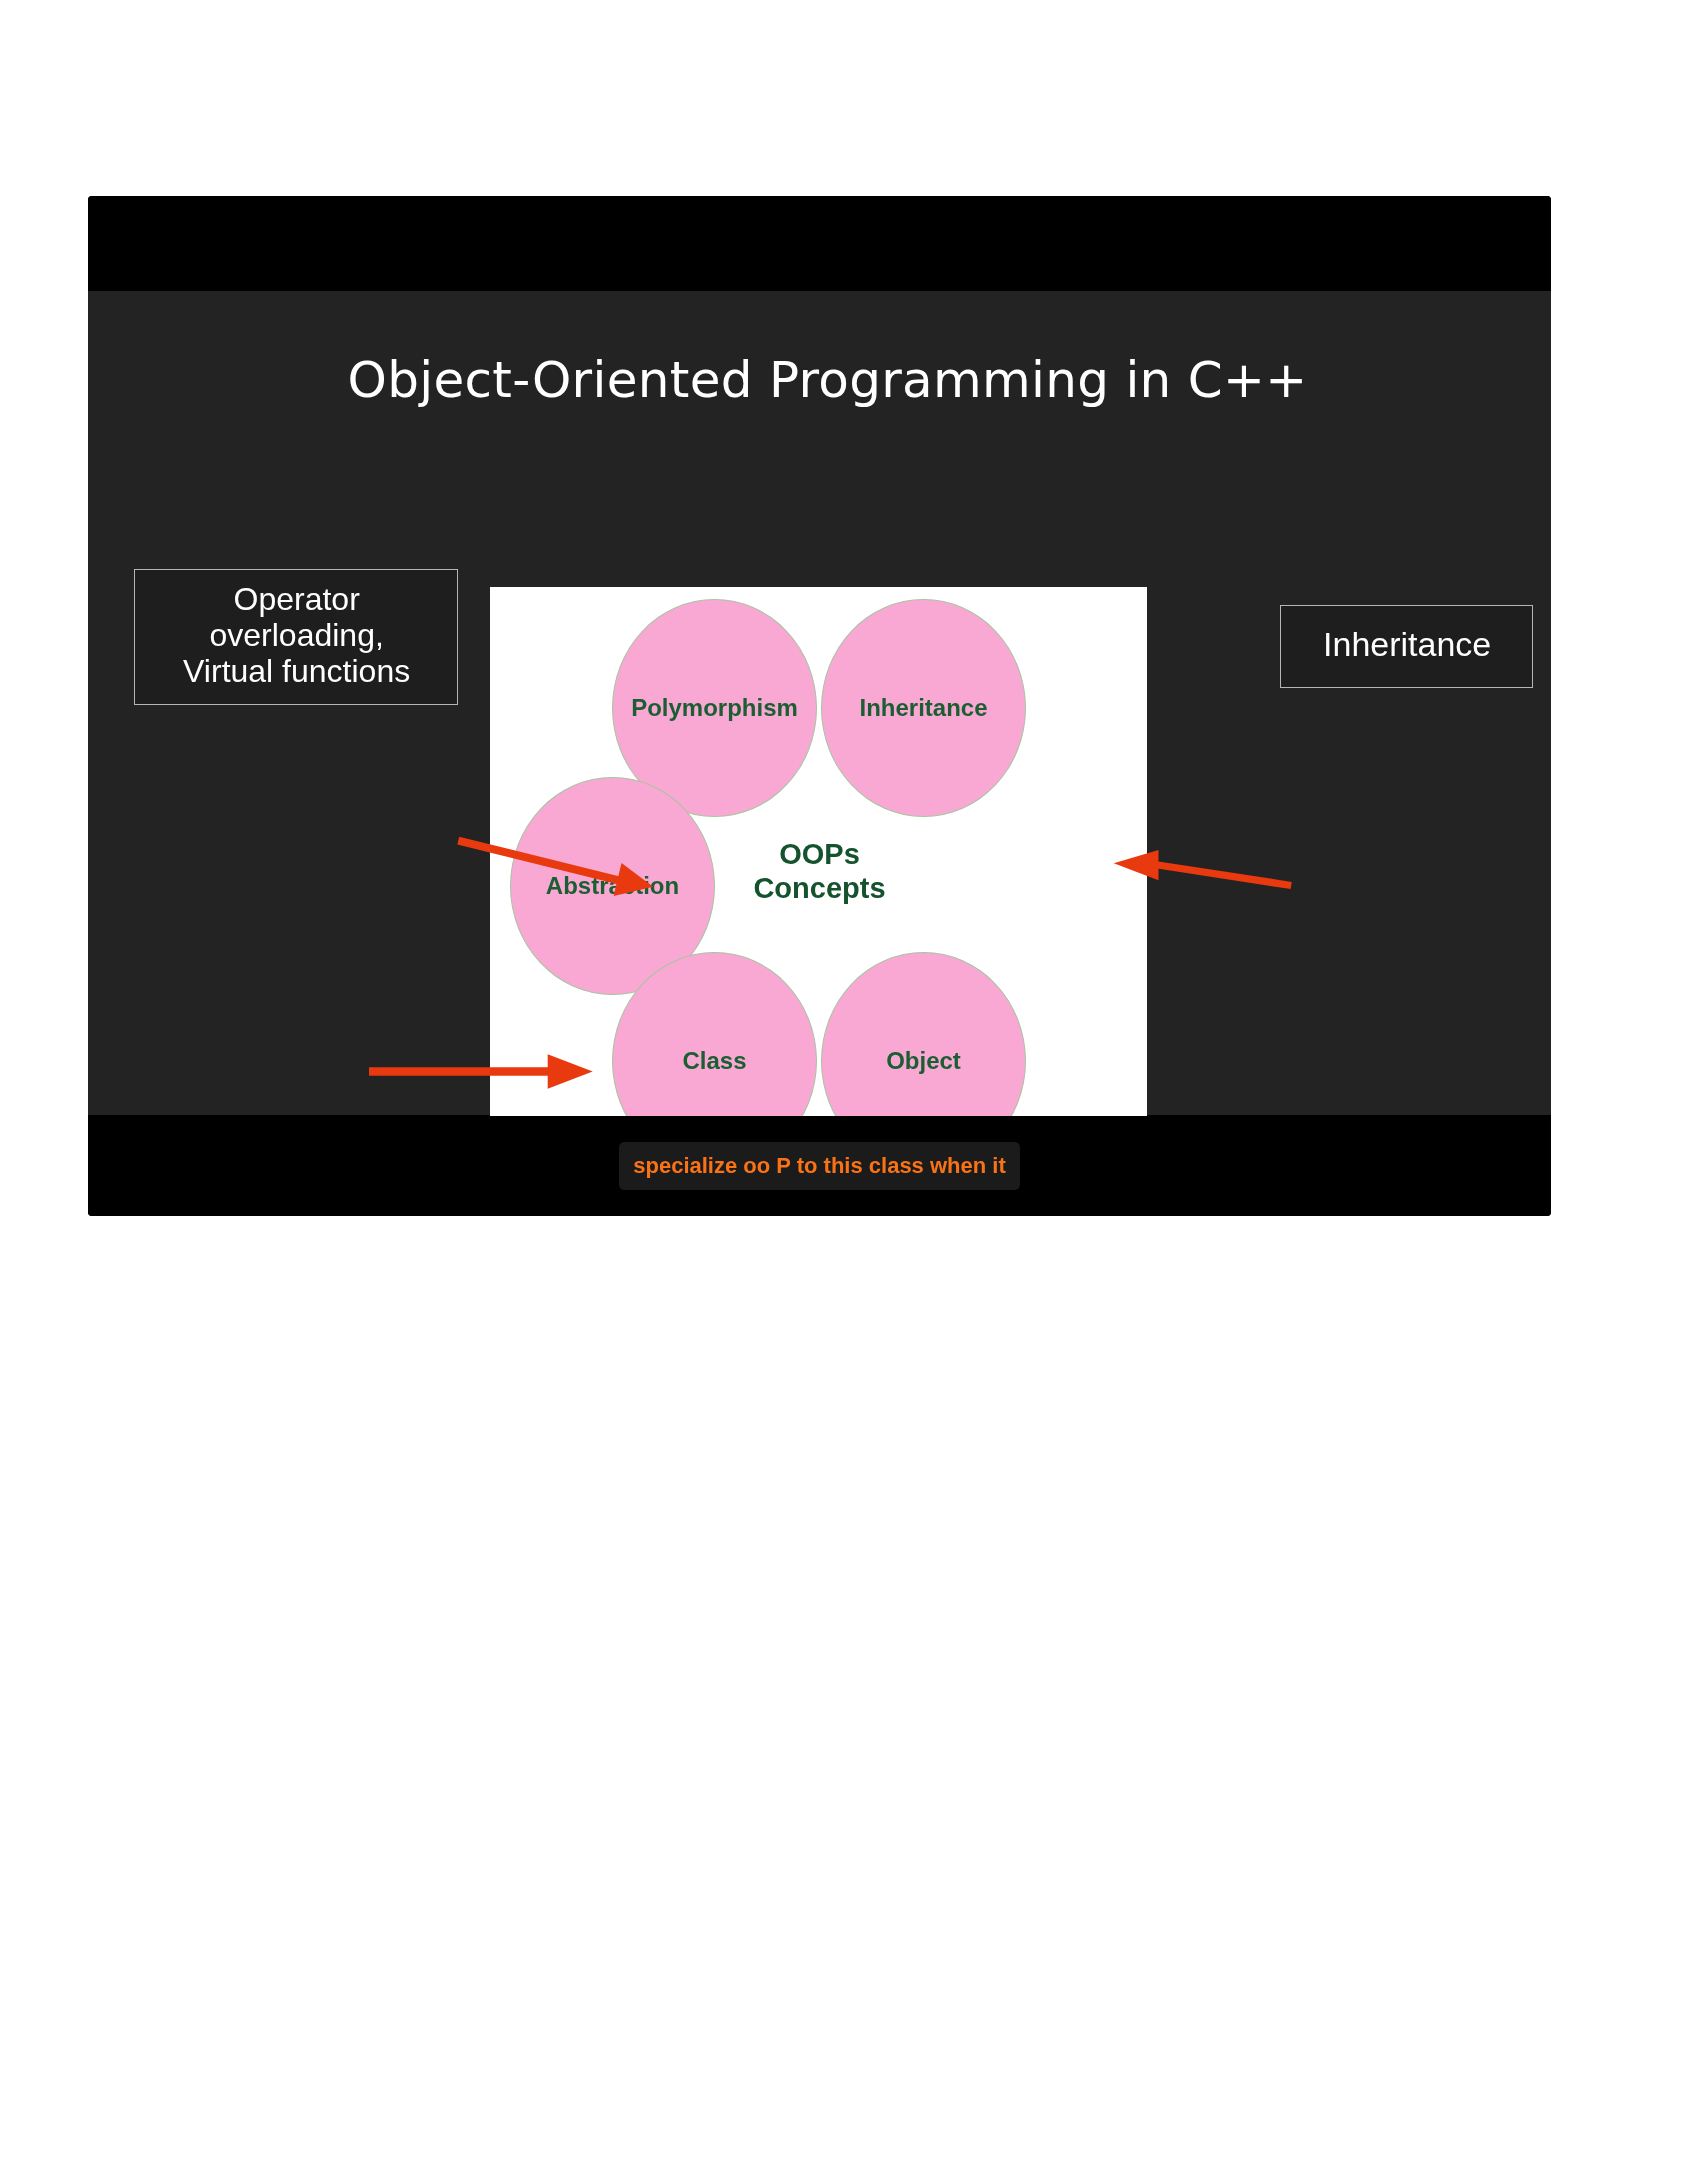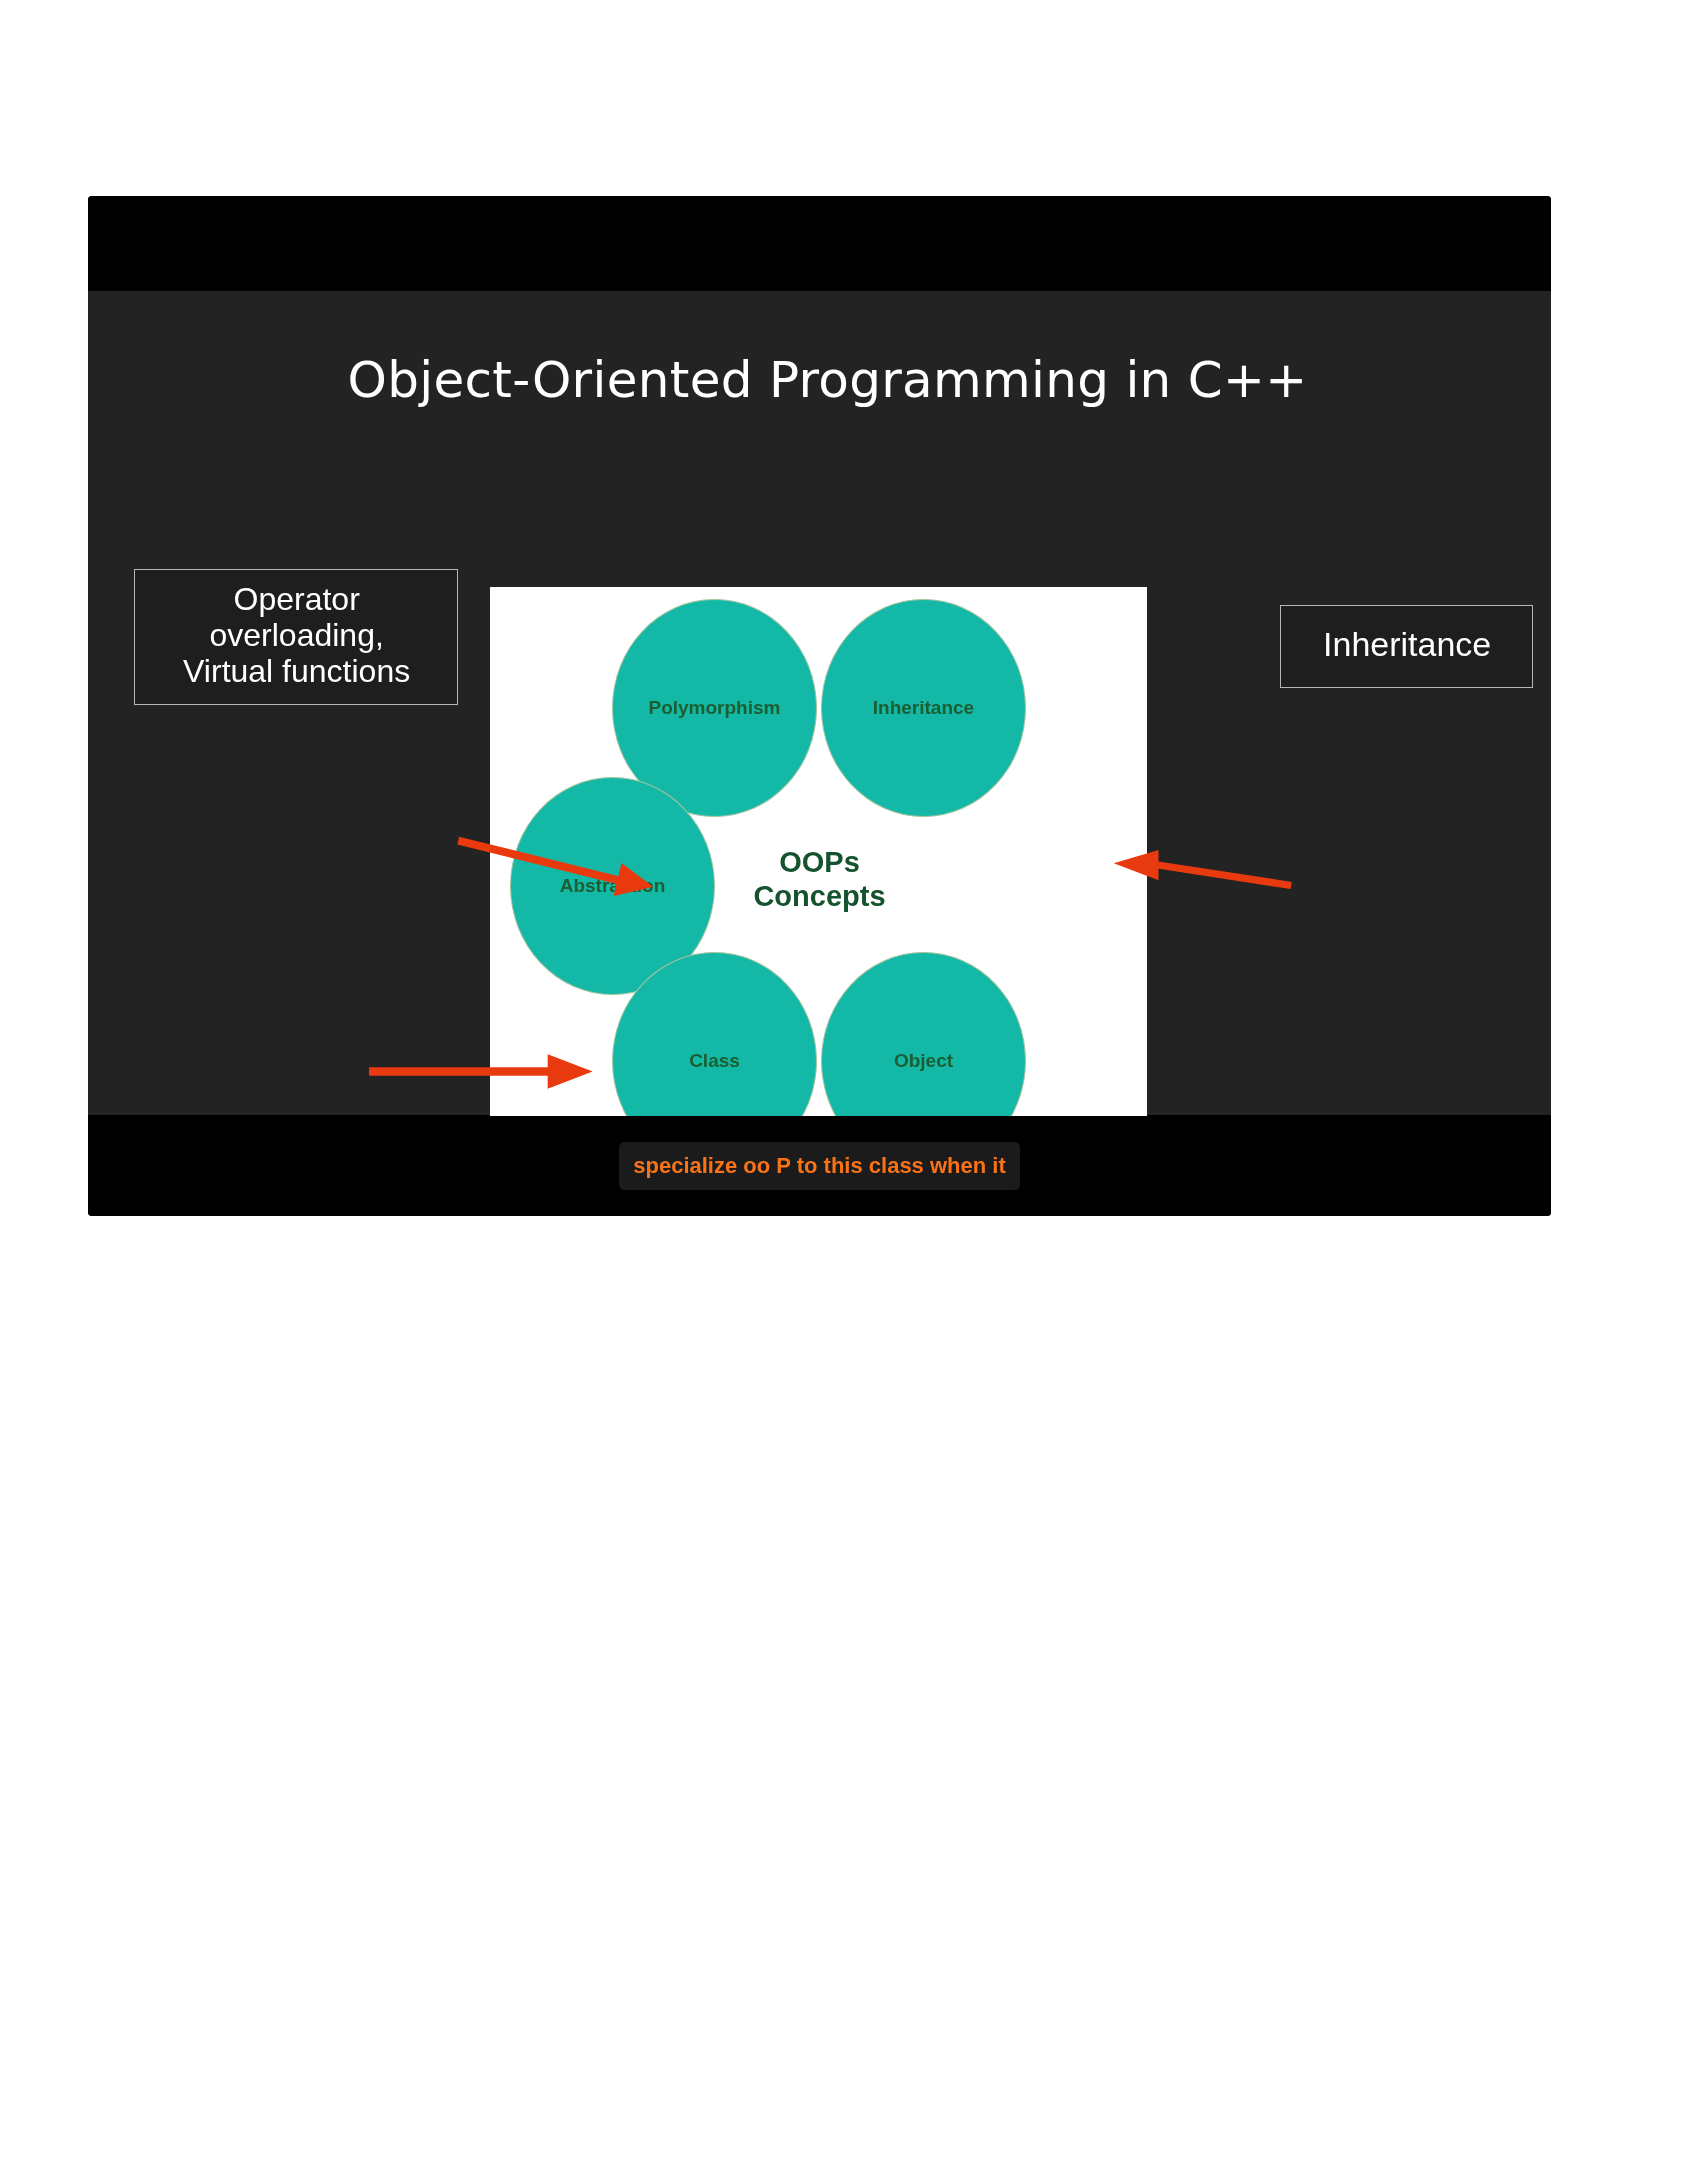--- a/index.html
+++ b/index.html
@@ -111,44 +111,44 @@
     top: 296px;
     width: 657px;
     height: 597px;
     background: #ffffff;
     overflow: hidden;
   }
 
   .concept-circle {
     position: absolute;
     border-radius: 50%;
-    background: #14b8a6;
+    background: #f9a8d4;
     border: 1.3px solid #a7c4a0;
     display: flex;
     align-items: center;
     justify-content: center;
     color: #1b5e32;
     font-weight: bold;
-    font-size: 19px;
+    font-size: 24px;
     font-family: "Liberation Sans", sans-serif;
     box-sizing: border-box;
     text-align: center;
   }
   
   #circle-polymorphism { left: 122px; top:  12px; width: 205px; height: 218px; }
   #circle-inheritance  { left: 331px; top:  12px; width: 205px; height: 218px; }
   #circle-abstraction  { left:  20px; top: 190px; width: 205px; height: 218px; }
   #circle-encapsulation{ left: 433px; top: 190px; width: 205px; height: 218px; }
   #circle-class        { left: 122px; top: 365px; width: 205px; height: 218px; }
   #circle-object       { left: 331px; top: 365px; width: 205px; height: 218px; }
 
   #oops-center-label {
     position: absolute;
     left: 235px;
-    top: 258px;
+    top: 250px;
     width: 189px;
     text-align: center;
     color: #14532d;
     font-weight: bold;
     font-size: 29px;
     line-height: 1.18;
     font-family: "Liberation Sans", sans-serif;
   }
   #oops-center-label span { display: block; }
 

